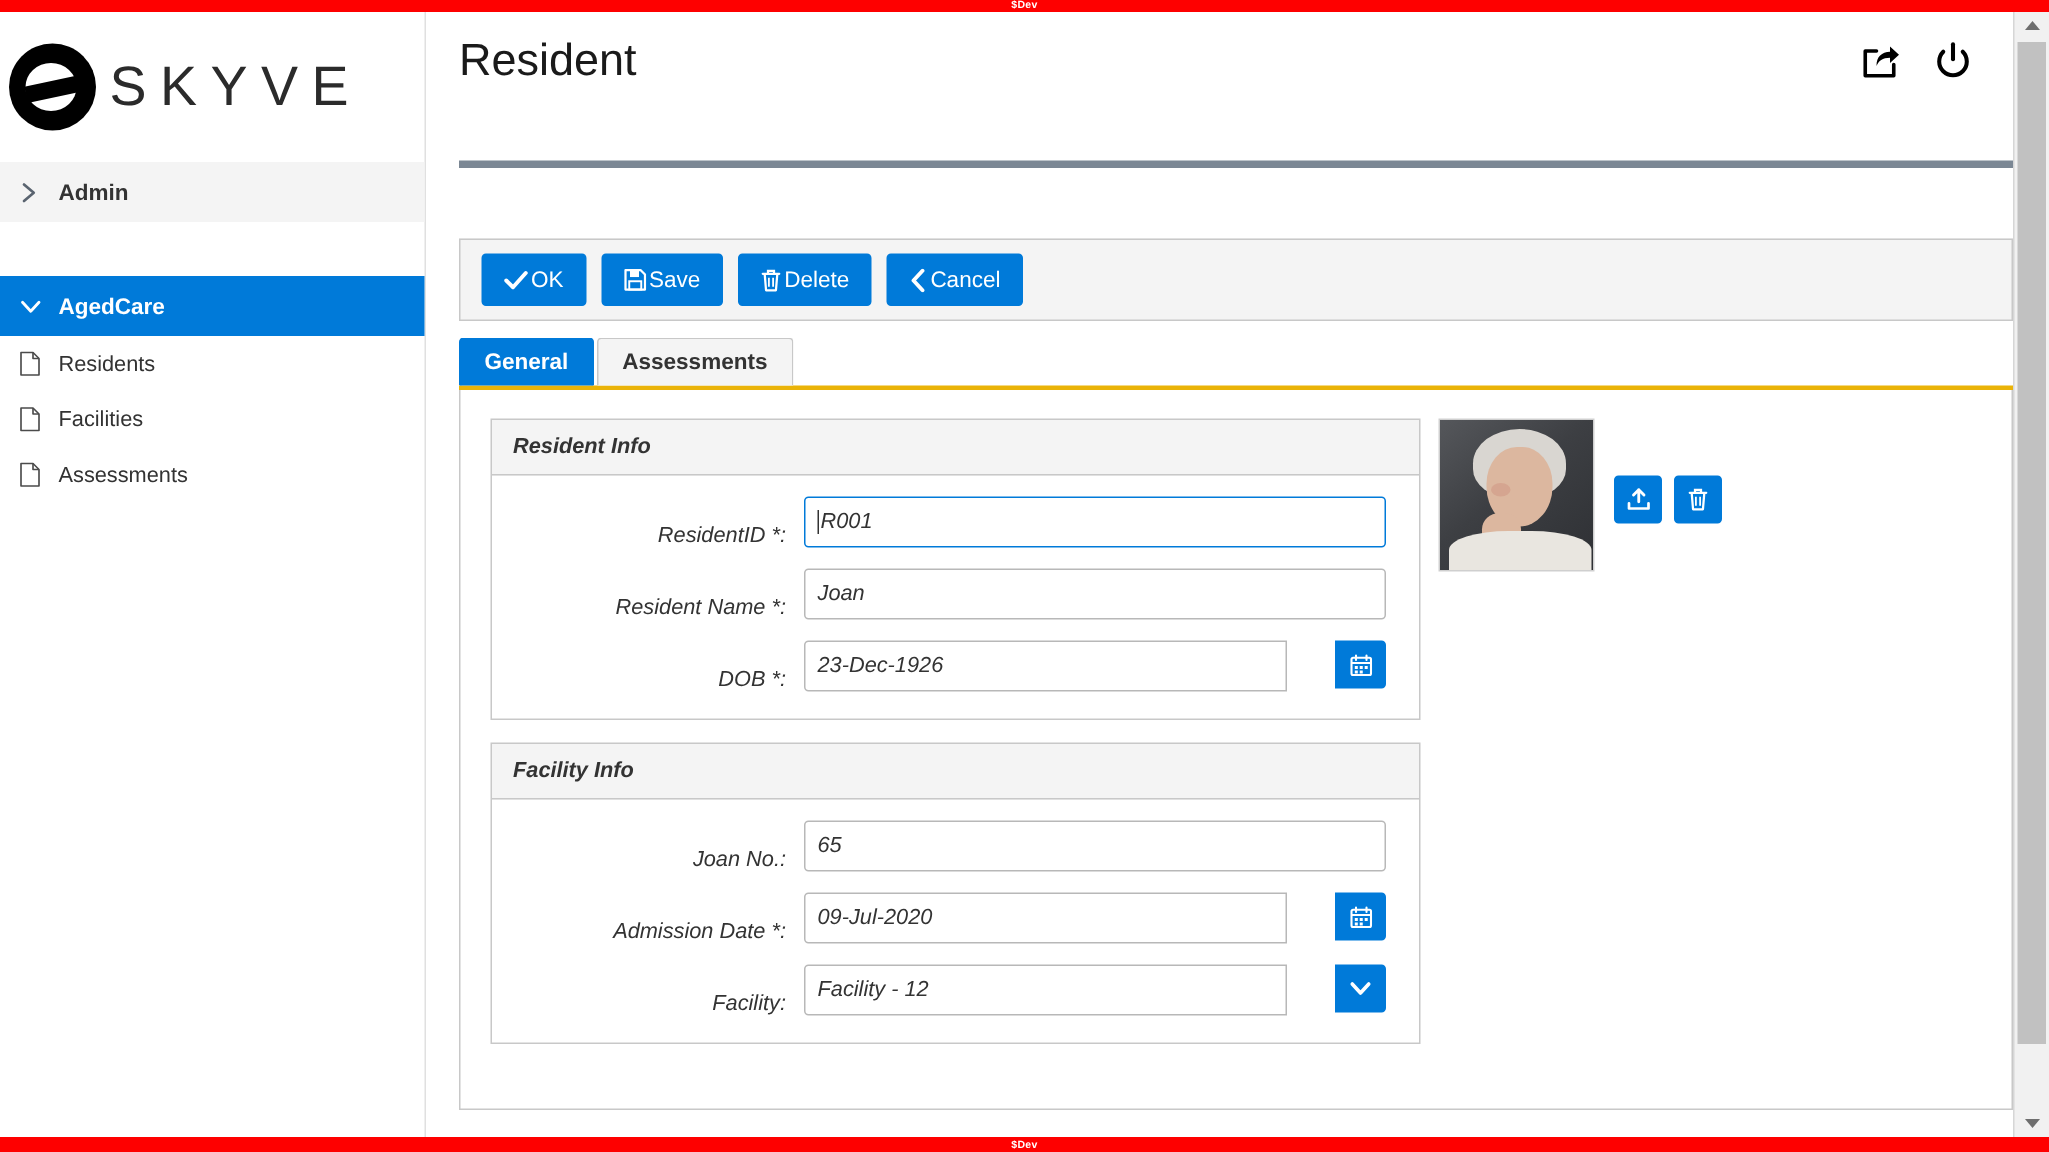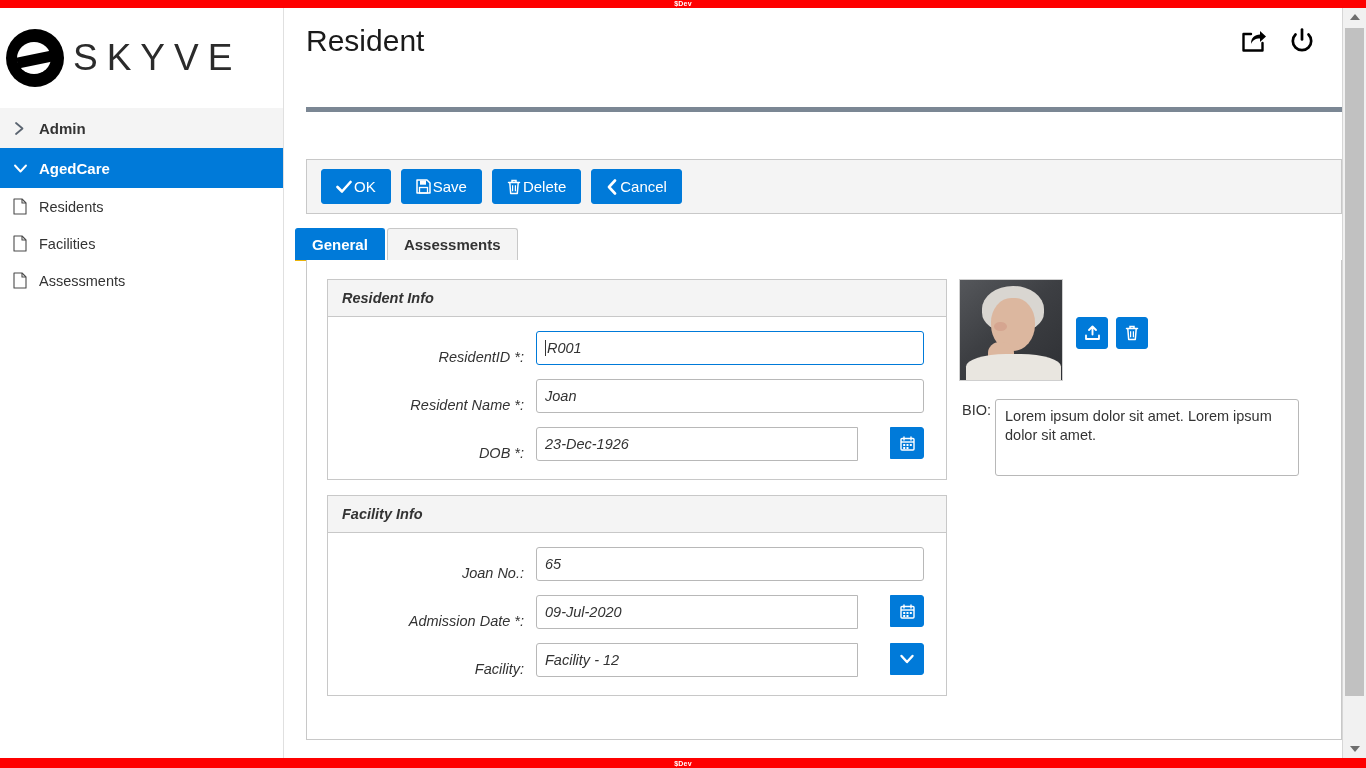--- a/index.html
+++ b/index.html
@@ -54,21 +54,21 @@
     font-size: 37px; letter-spacing: 9px; color: #2b2b2b;
     font-weight: 300; margin-left: 9px; white-space: nowrap;
   }
 
   .nav-group {
     display: flex; align-items: center; height: 40px;
     padding-left: 13px; cursor: pointer;
     font-size: 15px; font-weight: bold; color: #333333;
   }
   .nav-group.shaded { background: #f4f4f4; }
-  .nav-group.active { background: #007ad9; color: #ffffff; }
+  .nav-group.active { background: #007ad9; color: #ffffff; margin-top: 36px; }
   .nav-group .chev { width: 26px; flex: 0 0 auto; }
   .nav-group .chev svg { display: block; }
 
   .nav-item {
     display: flex; align-items: center; height: 37px;
     padding-left: 13px; cursor: pointer;
     font-size: 14.5px; color: #333333;
   }
   .nav-item .doc { width: 26px; flex: 0 0 auto; }
   .nav-item .doc svg { display: block; }
@@ -106,23 +106,23 @@
   .btn {
     display: inline-flex; align-items: center; gap: 2px;
     height: 35px; padding: 0 14px;
     background: #007ad9; color: #ffffff;
     border: 1px solid #007ad9; border-radius: 3px;
     font-size: 15px; cursor: pointer; white-space: nowrap;
   }
   .btn svg { display: block; }
 
   .tabs {
-    position: absolute; left: 3px; top: 114px;
-    display: flex; gap: 2px;
-    border-bottom: 1px solid #eab308; width: 1036px; height: 33px;
+    position: absolute; left: 14px; top: 114px;
+    display: flex; align-items: flex-end; gap: 2px;
+    border-bottom: 4px solid #eab308; width: 1036px; height: 33px;
   }
   .tab {
     height: 32px; padding: 0 16px;
     display: flex; align-items: center;
     font-size: 15px; font-weight: bold; cursor: pointer;
     border: 1px solid #c8c8c8; border-bottom: none;
     border-radius: 3px 3px 0 0;
     background: #f4f4f4; color: #333333;
   }
   .tab.active { background: #007ad9; color: #ffffff; border-color: #007ad9; }
@@ -490,24 +490,20 @@
                   <svg width="14" height="16" viewBox="0 0 14 16">
                       <path d="M1.5 3.5 H12.5 M5 3.5 V1.5 H9 V3.5" fill="none" stroke="#ffffff" stroke-width="1.5" stroke-linecap="round"></path>
                       <path d="M2.8 3.8 L3.7 14.5 H10.3 L11.2 3.8" fill="none" stroke="#ffffff" stroke-width="1.5" stroke-linejoin="round"></path>
                       <path d="M5.6 6.2 V12.2 M8.4 6.2 V12.2" fill="none" stroke="#ffffff" stroke-width="1.2"></path>
                     </svg>
                 </span>
               </div>
             </div>
           </div>
 
-          <div class="bio-row">
-            <div class="bio-lbl">BIO:</div>
-            <div class="bio-box">Lorem ipsum dolor sit amet. Lorem ipsum dolor sit amet.</div>
-          </div>
         </div>
 
       </div>
     </div>
 
   </div>
 </div>
 
 <div class="scrollbar">
   <div class="sb-arrow up">

